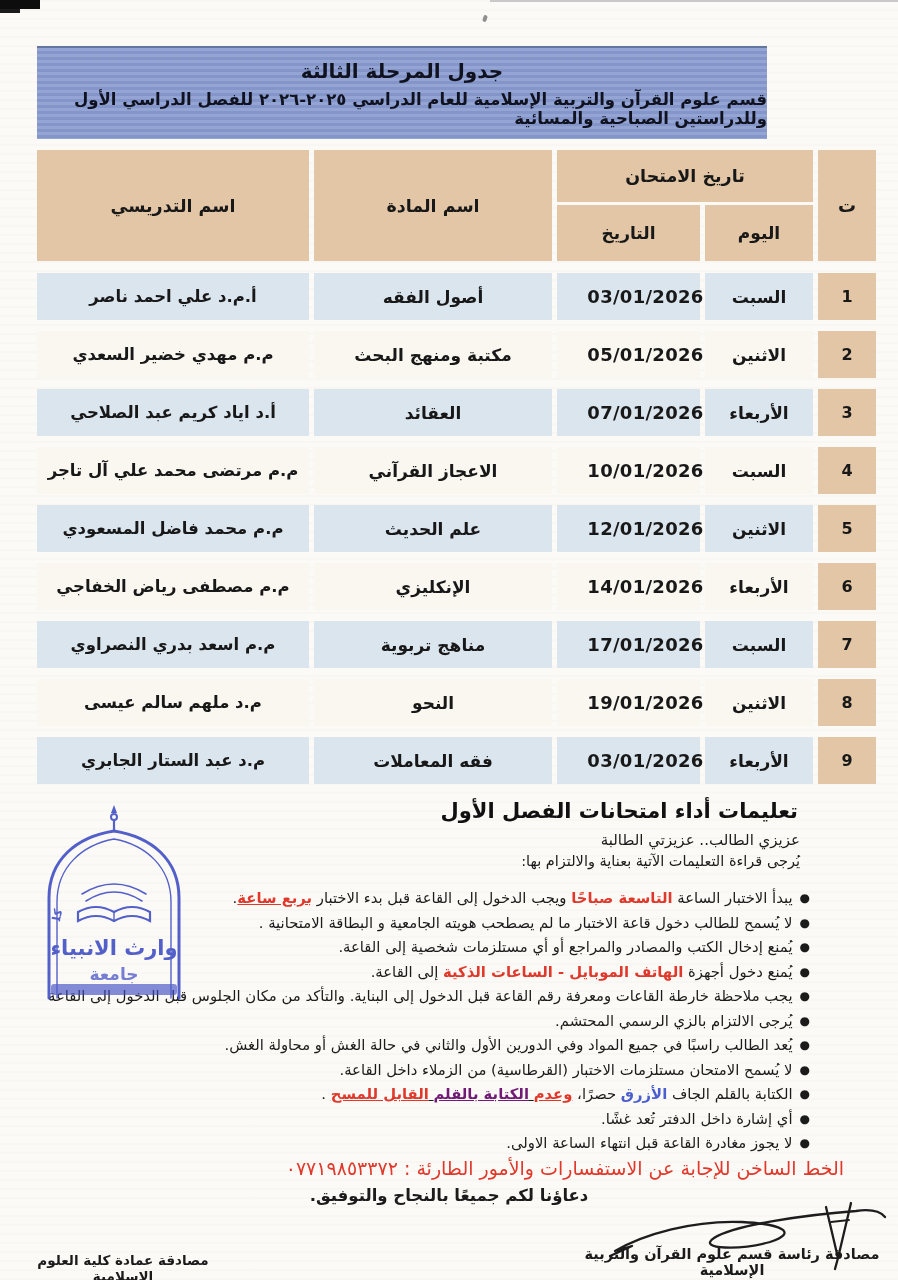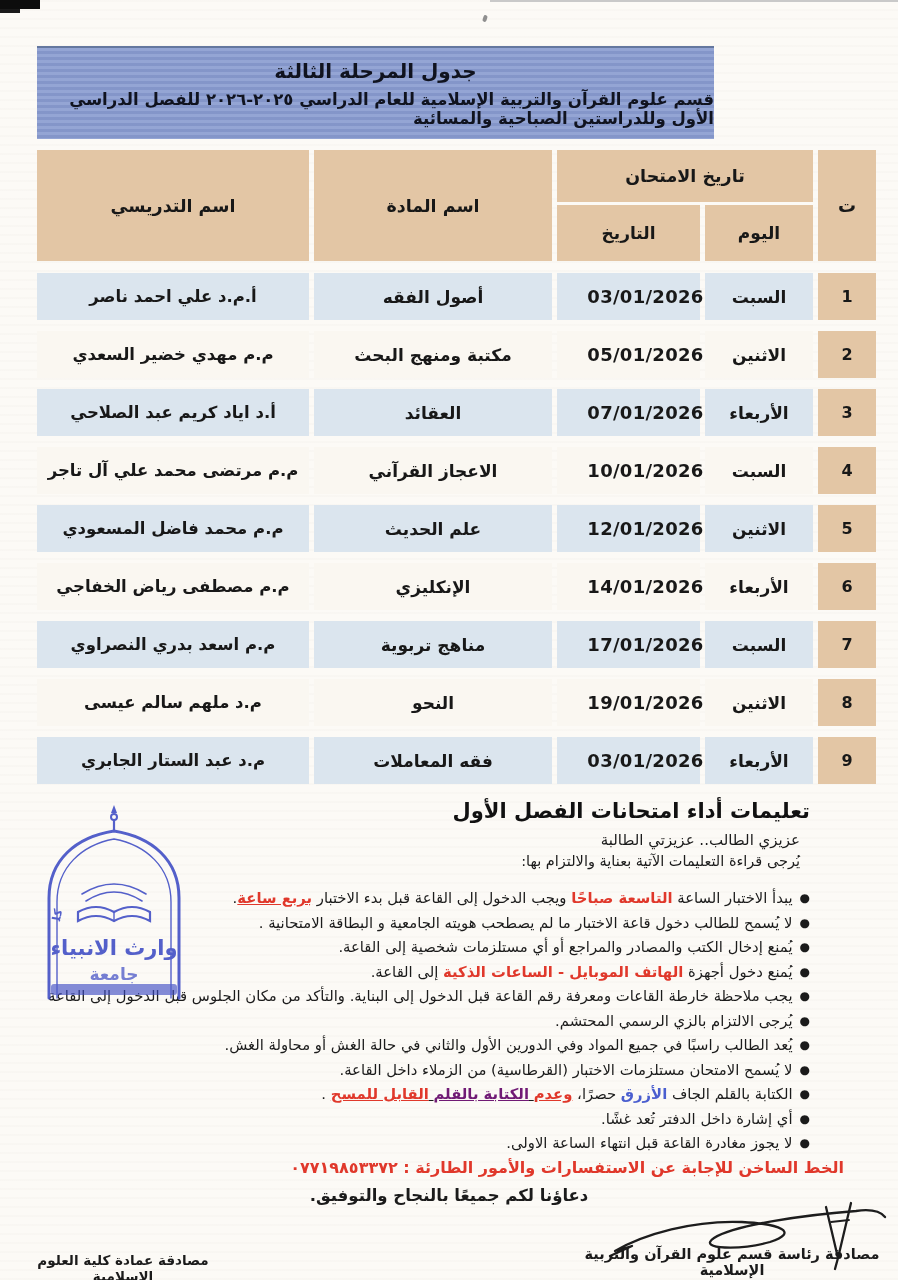--- a/index.html
+++ b/index.html
@@ -13,21 +13,21 @@
     background:repeating-linear-gradient(180deg,rgba(120,110,95,0.025) 0 2px,transparent 2px 9px);
     pointer-events:none;}
   
   .corner-mark{position:absolute;left:0;top:0;width:40px;height:9px;background:#0d0d0d;}
   .corner-mark2{position:absolute;left:0;top:9px;width:20px;height:4px;background:#1a1a1a;}
   .speck{position:absolute;left:483px;top:15px;width:4px;height:7px;background:#8f8f8f;border-radius:2px;transform:rotate(18deg);}
   .top-edge{position:absolute;left:490px;top:0;width:408px;height:2px;background:#c9c9c9;}
 
   
   .banner{
-    position:absolute;left:37px;top:46px;width:677px;height:93px;
+    position:absolute;left:37px;top:46px;width:730px;height:93px;
     background:#8c9ed1;
     background-image:repeating-linear-gradient(180deg,rgba(255,255,255,0.07) 0 3px,rgba(25,38,95,0.07) 3px 6px);
     border-top:2px solid #64779f;box-sizing:border-box;
     display:flex;flex-direction:column;align-items:center;justify-content:center;gap:7px;
   }
   .banner-title{font-size:20px;font-weight:bold;color:#10131f;}
   .banner-sub{font-size:16.5px;font-weight:bold;color:#10131f;}
 
   
   .thead,.tbody{
@@ -46,32 +46,32 @@
   .h-day{grid-column:2;grid-row:2;}
   .h-date{grid-column:3;grid-row:2;}
   .h-subject{grid-column:4;grid-row:1 / span 2;font-size:17.5px;}
   .h-instructor{grid-column:5;grid-row:1 / span 2;font-size:17.5px;}
   .c-index{font-size:16px;font-weight:600;}
   .c-date{direction:ltr;font-size:18px;font-weight:600;letter-spacing:.3px;padding-left:34px;}
   .c-instructor{font-size:16.5px;}
 
   
   .instructions{position:absolute;top:799px;right:88px;width:724px;text-align:right;}
-  .inst-title{font-size:21px;font-weight:bold;margin-left:0;color:#111;}
+  .inst-title{font-size:21px;font-weight:bold;margin-left:0;margin-right:12px;color:#111;}
   .inst-greeting{font-size:15px;margin-top:8px;margin-right:10px;}
   .inst-intro{font-size:14.5px;margin-top:4px;margin-right:10px;}
   .bullets{margin-top:17px;}
   .bullet-line{font-size:14.8px;line-height:24.5px;white-space:nowrap;}
   .bullet-dot{font-size:12px;margin-left:7px;vertical-align:1px;}
   .seg-red{color:#e0382b;font-weight:bold;}
   .seg-red-u{color:#e0382b;font-weight:bold;text-decoration:underline;}
   .seg-blue{color:#4a5ecf;font-weight:bold;}
   .seg-bold-u{color:#701a75;font-weight:bold;text-decoration:underline;}
   .seg-u{text-decoration:underline;}
-  .hotline{color:#e0382b;font-weight:bold;font-size:16px;line-height:24px;margin-right:-34px;}
+  .hotline{color:#e0382b;font-weight:normal;font-size:19px;line-height:24px;margin-right:-34px;}
 
   
   .prayer{position:absolute;top:1186px;left:0;right:0;text-align:center;
     font-size:16.5px;font-weight:bold;}
   .approval-right{position:absolute;top:1246px;right:14px;width:304px;text-align:center;
     font-size:14.5px;font-weight:bold;}
   .approval-left{position:absolute;top:1252px;left:14px;width:218px;text-align:center;
     font-size:13.5px;font-weight:bold;}
   .stamp{position:absolute;left:26px;top:800px;opacity:.88;}
   .signature{position:absolute;right:10px;top:1196px;}

